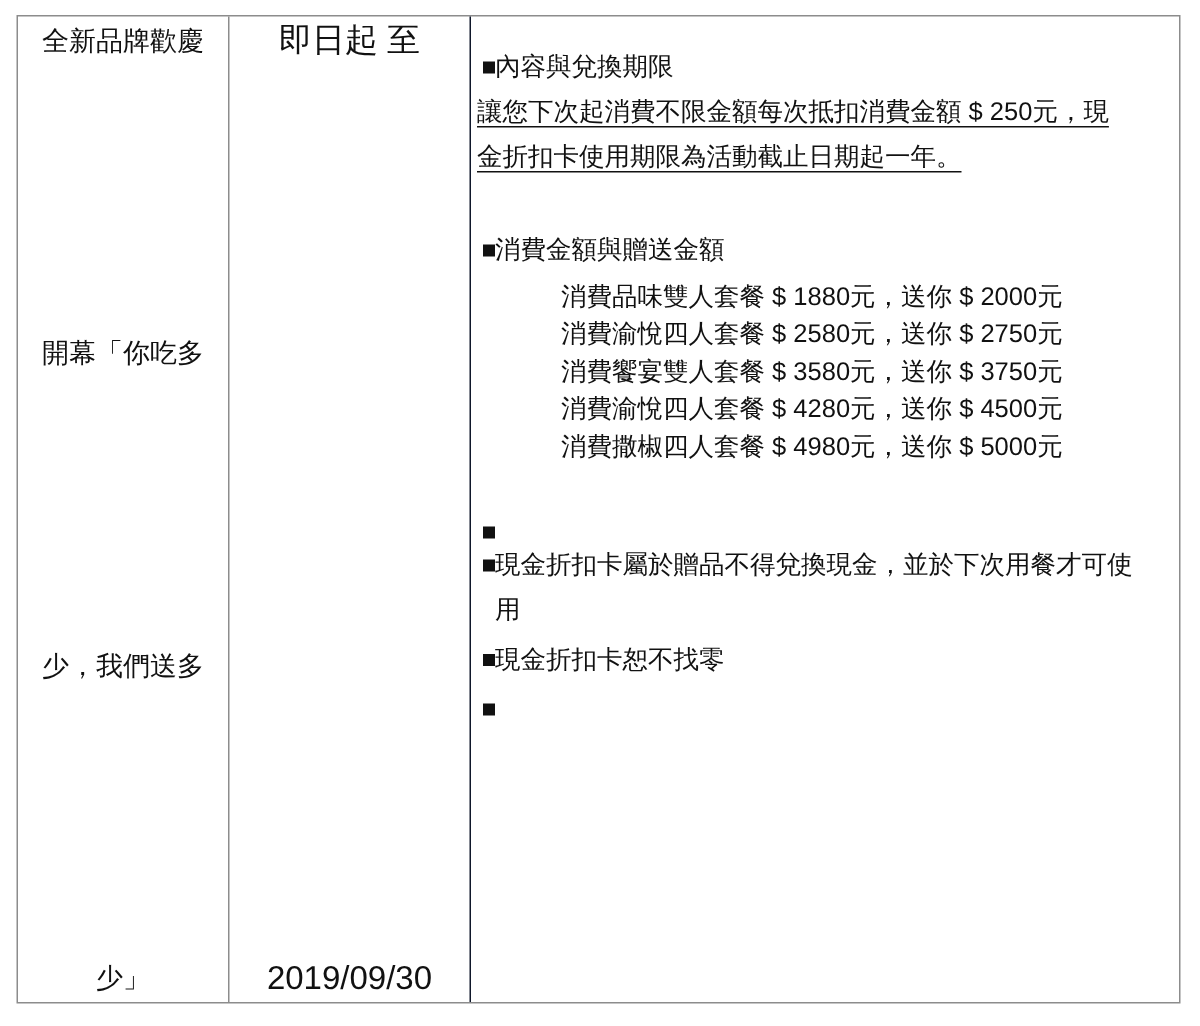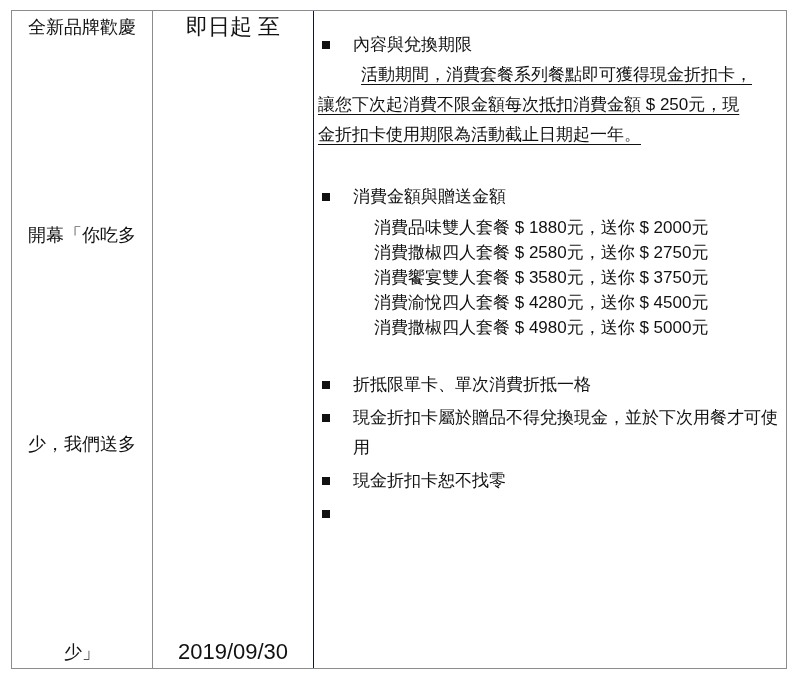--- a/index.html
+++ b/index.html
@@ -22,21 +22,21 @@
   .cell-mid{
     width:161px;border-right:1px solid #0f172a;
     display:flex;flex-direction:column;align-items:center;justify-content:space-between;
     font-size:22px;line-height:32px;text-align:center;
   }
   .cell-right{
     flex:1;font-size:17px;padding-top:19px;overflow:hidden;
   }
   .b-row{display:flex;align-items:flex-start;padding-left:8px;padding-right:8px;line-height:30px;}
   .sq{width:8px;height:8px;background:#111111;flex:none;margin-top:11px;}
-  .btxt{margin-left:23px;}
+  .btxt{}
   .para{padding-left:4px;padding-right:5px;line-height:30px;}
   .pline{text-decoration:underline;text-underline-offset:4px;text-decoration-thickness:1px;}
   .pline.indent{padding-left:43px;}
   .sec2{margin-top:32px;}
   .prices{padding-left:60px;line-height:25px;margin-top:3px;}
   .notes{margin-top:30px;}
   .note{display:flex;align-items:flex-start;padding-left:8px;line-height:30px;margin-top:3px;}
   .note .btxt{max-width:425px;}
   .note:first-child{margin-top:0;}
 </style>
@@ -58,44 +58,42 @@
   </div>
 
   <div class="cell cell-right">
 
     <div class="sec1">
       <div class="b-row">
         <span class="sq"></span>
         <span class="btxt">內容與兌換期限</span>
       </div>
       <div class="para">
-        <div class="pline indent">活動期間，消費套餐系列餐點即可獲得現金折扣卡，</div>
         <div class="pline">讓您下次起消費不限金額每次抵扣消費金額 $ 250元，現</div>
         <div class="pline">金折扣卡使用期限為活動截止日期起一年。</div>
       </div>
     </div>
 
     <div class="sec2">
       <div class="b-row">
         <span class="sq"></span>
         <span class="btxt">消費金額與贈送金額</span>
       </div>
       <div class="prices">
         <div>消費品味雙人套餐 $ 1880元，送你 $ 2000元</div>
-        <div>消費撒椒四人套餐 $ 2580元，送你 $ 2750元</div>
+        <div>消費渝悅四人套餐 $ 2580元，送你 $ 2750元</div>
         <div>消費饗宴雙人套餐 $ 3580元，送你 $ 3750元</div>
         <div>消費渝悅四人套餐 $ 4280元，送你 $ 4500元</div>
         <div>消費撒椒四人套餐 $ 4980元，送你 $ 5000元</div>
       </div>
     </div>
 
     <div class="notes">
       <div class="note">
         <span class="sq"></span>
-        <span class="btxt">折抵限單卡、單次消費折抵一格</span>
       </div>
       <div class="note">
         <span class="sq"></span>
         <span class="btxt">現金折扣卡屬於贈品不得兌換現金，並於下次用餐才可使用</span>
       </div>
       <div class="note">
         <span class="sq"></span>
         <span class="btxt">現金折扣卡恕不找零</span>
       </div>
       <div class="note">

